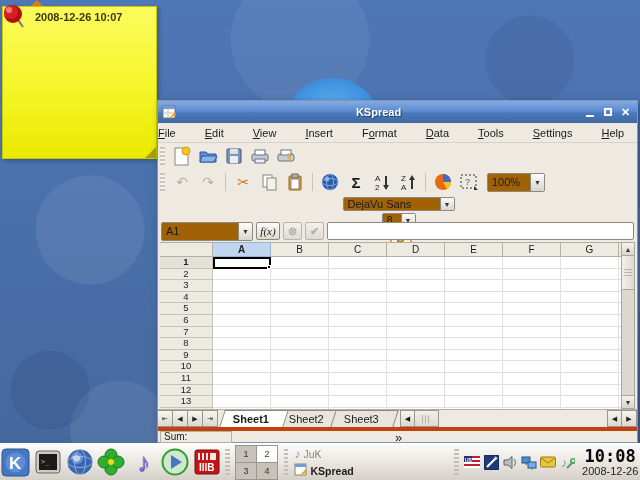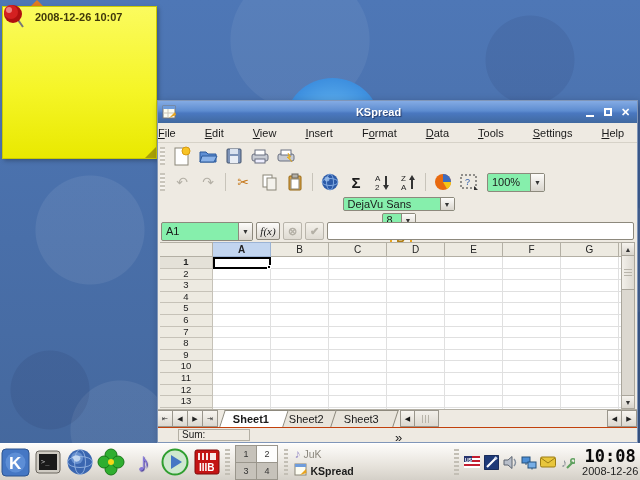--- a/index.html
+++ b/index.html
@@ -50,21 +50,21 @@
   .toolbar { position:absolute; left:0; right:0; display:flex; align-items:center; gap:2px; padding-left:2px; }
   .tb1 { top:42px; height:26px; }
   .tb2 { top:68px; height:26px; }
   .tb3 { top:94px; height:25px;flex-direction:column; }
   .handle { width:5px; height:18px; margin-right:3px;
     background:repeating-linear-gradient(180deg,#c9c5bb 0 2px,#f6f3ee 2px 4px); }
   .tbtn { width:24px; height:22px; display:flex; align-items:center; justify-content:center; }
   .sep { width:1px; height:18px; background:#c8c4ba; margin:0 3px; }
   .glyph { font-size:14px; line-height:1; }
   .disabled { color:#b4b0a6; }
-  .combo { display:flex; align-items:center; height:19px; background:#86efac; border:1px solid #8d897d; border-radius:2px; }
+  .combo { display:flex; align-items:center; height:19px; background:#a16207; border:1px solid #8d897d; border-radius:2px; }
   .combo .val { padding:0 4px; flex:1; white-space:nowrap; overflow:hidden; }
   .combo .drop { width:14px; height:100%; background:linear-gradient(#fdfcfa,#d9d5cd); border-left:1px solid #8d897d;
     display:flex; align-items:center; justify-content:center; font-size:7px; color:#333; }
   .biu { width:22px; height:20px; border:2px solid #e8a41f; border-radius:4px; background:#f7f3ea;
     display:flex; align-items:center; justify-content:center; font-size:12px; color:#b07d10; font-weight:bold; }
   .biu.i { font-style:italic; font-family:"Liberation Serif",serif; }
   .biu.u span { text-decoration:underline; }
   .pressed { background:#dde8f6; border:1px solid #7e9ecb; border-radius:2px; }
 
   .formulabar { position:absolute; left:0; top:119px; right:0; height:22px; display:flex; align-items:center; gap:3px; padding:0 3px; }
@@ -113,22 +113,22 @@
   .sheet-tab.active { background:#fff; font-weight:bold; z-index:2; }
   .tscroll { width:15px; border:1px solid #9a968c; background:linear-gradient(#f8f5f0,#dcd8d0); margin-left:12px;
     display:flex; align-items:center; justify-content:center; font-size:7px; }
   .hthumb { width:24px; background:linear-gradient(#f3f0ea,#ddd9d1); border:1px solid #9a968c; border-left:none;
     display:flex; align-items:center; justify-content:center; }
   .hgrip { width:8px; height:8px; background:repeating-linear-gradient(90deg,#b8b4aa 0 1px,transparent 1px 3px); }
   .htrack { flex:1; }
   .hbtns { display:flex; }
 
   
-  .statusbar { position:absolute; left:0; top:326px; right:0; height:15px; border-top:1px solid #c2410c;
-    display:flex; align-items:center; padding-left:20px; }
+  .statusbar { position:absolute; left:0; top:326px; right:0; height:15px; border-top:4px solid #c2410c;
+    display:flex; align-items:center; padding-left:2px; }
   .status-box { width:72px; height:12px; border:1px solid #b3afa4; background:#eeeae2; padding:0 3px; font-size:10px; line-height:10px; }
 
   
   .taskbar { position:absolute; left:0; bottom:0; width:640px; height:37px;
     background:linear-gradient(#fdfcfa,#e7e3dc 60%,#d4d0c8); border-top:1px solid #fff; display:flex; align-items:center; }
   .launcher { width:33px; height:33px; display:flex; align-items:center; justify-content:center; }
   .applet-handle { width:5px; height:26px; margin:0 2px;
     background:repeating-linear-gradient(180deg,#c3bfb5 0 2px,transparent 2px 4px); }
   .pager { display:grid; grid-template-columns:21px 21px; grid-template-rows:17px 17px; margin:0 4px; }
   .pcell { border:1px solid #9a968c; background:#c6c2ba; font-size:9px; display:flex; align-items:center; justify-content:center; color:#333; margin:-0.5px; }

